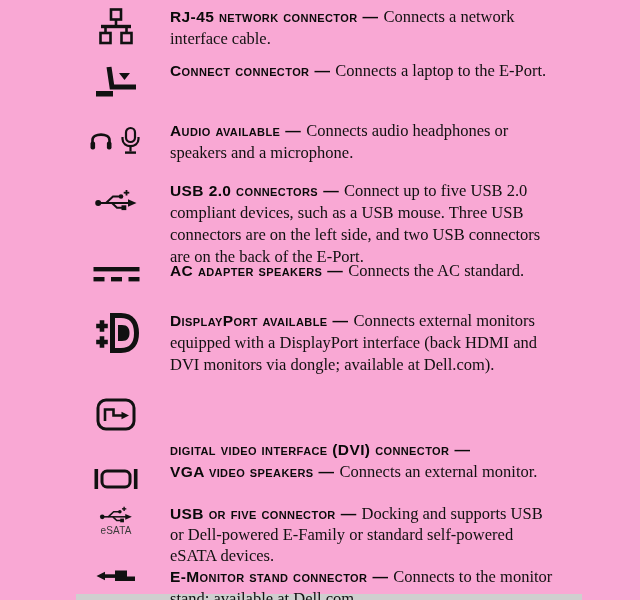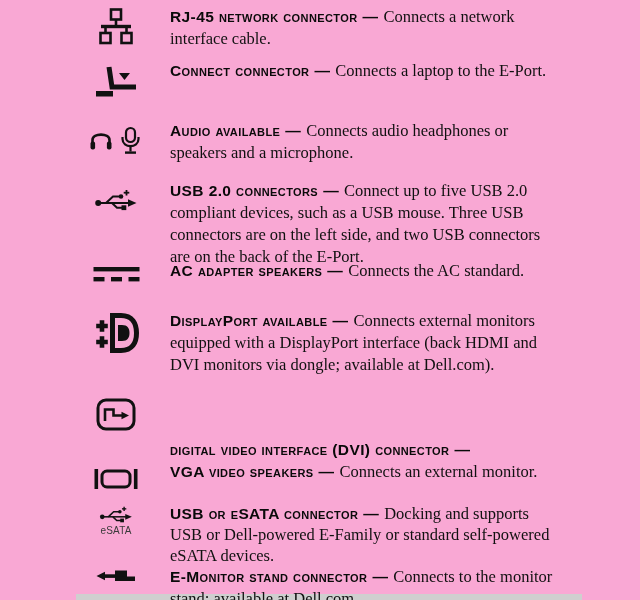--- a/index.html
+++ b/index.html
@@ -173,21 +173,21 @@
         <polyline points="11,14 18,7.5 25.5,7.5" fill="none" stroke="#111" stroke-width="2"></polyline>
         <circle cx="26" cy="7.5" r="2.3" fill="#111"></circle>
         <line x1="31.5" y1="1" x2="31.5" y2="6.5" stroke="#111" stroke-width="1.8"></line>
         <line x1="28.7" y1="3.7" x2="34.3" y2="3.7" stroke="#111" stroke-width="1.8"></line>
         <polyline points="17,14 22,18.7 27.5,18.7" fill="none" stroke="#111" stroke-width="2"></polyline>
         <rect x="26.5" y="16.3" width="4.8" height="4.8" fill="#111"></rect>
       </svg>
       <span class="icon-label">eSATA</span>
     </div>
     <div class="text-cell">
-      <span class="hd">USB or eSATA connector</span><span class="hd dash">—</span><span>Docking and supports USB or Dell-powered E-Family or standard self-powered eSATA devices.</span>
+      <span class="hd">USB or five connector</span><span class="hd dash">—</span><span>Docking and supports USB or Dell-powered E-Family or standard self-powered eSATA devices.</span>
     </div>
   </div>
 
   <div class="r10">
     <div class="icon-cell">
       <svg width="40" height="16" viewBox="0 0 40 16">
         <polygon points="0.5,8 9,3.8 9,12.2" fill="#111"></polygon>
         <rect x="8" y="6.3" width="11" height="3.6" fill="#111"></rect>
         <rect x="19" y="2.5" width="12" height="9" fill="#111"></rect>
         <rect x="19" y="8.5" width="20" height="4.5" fill="#111"></rect>

